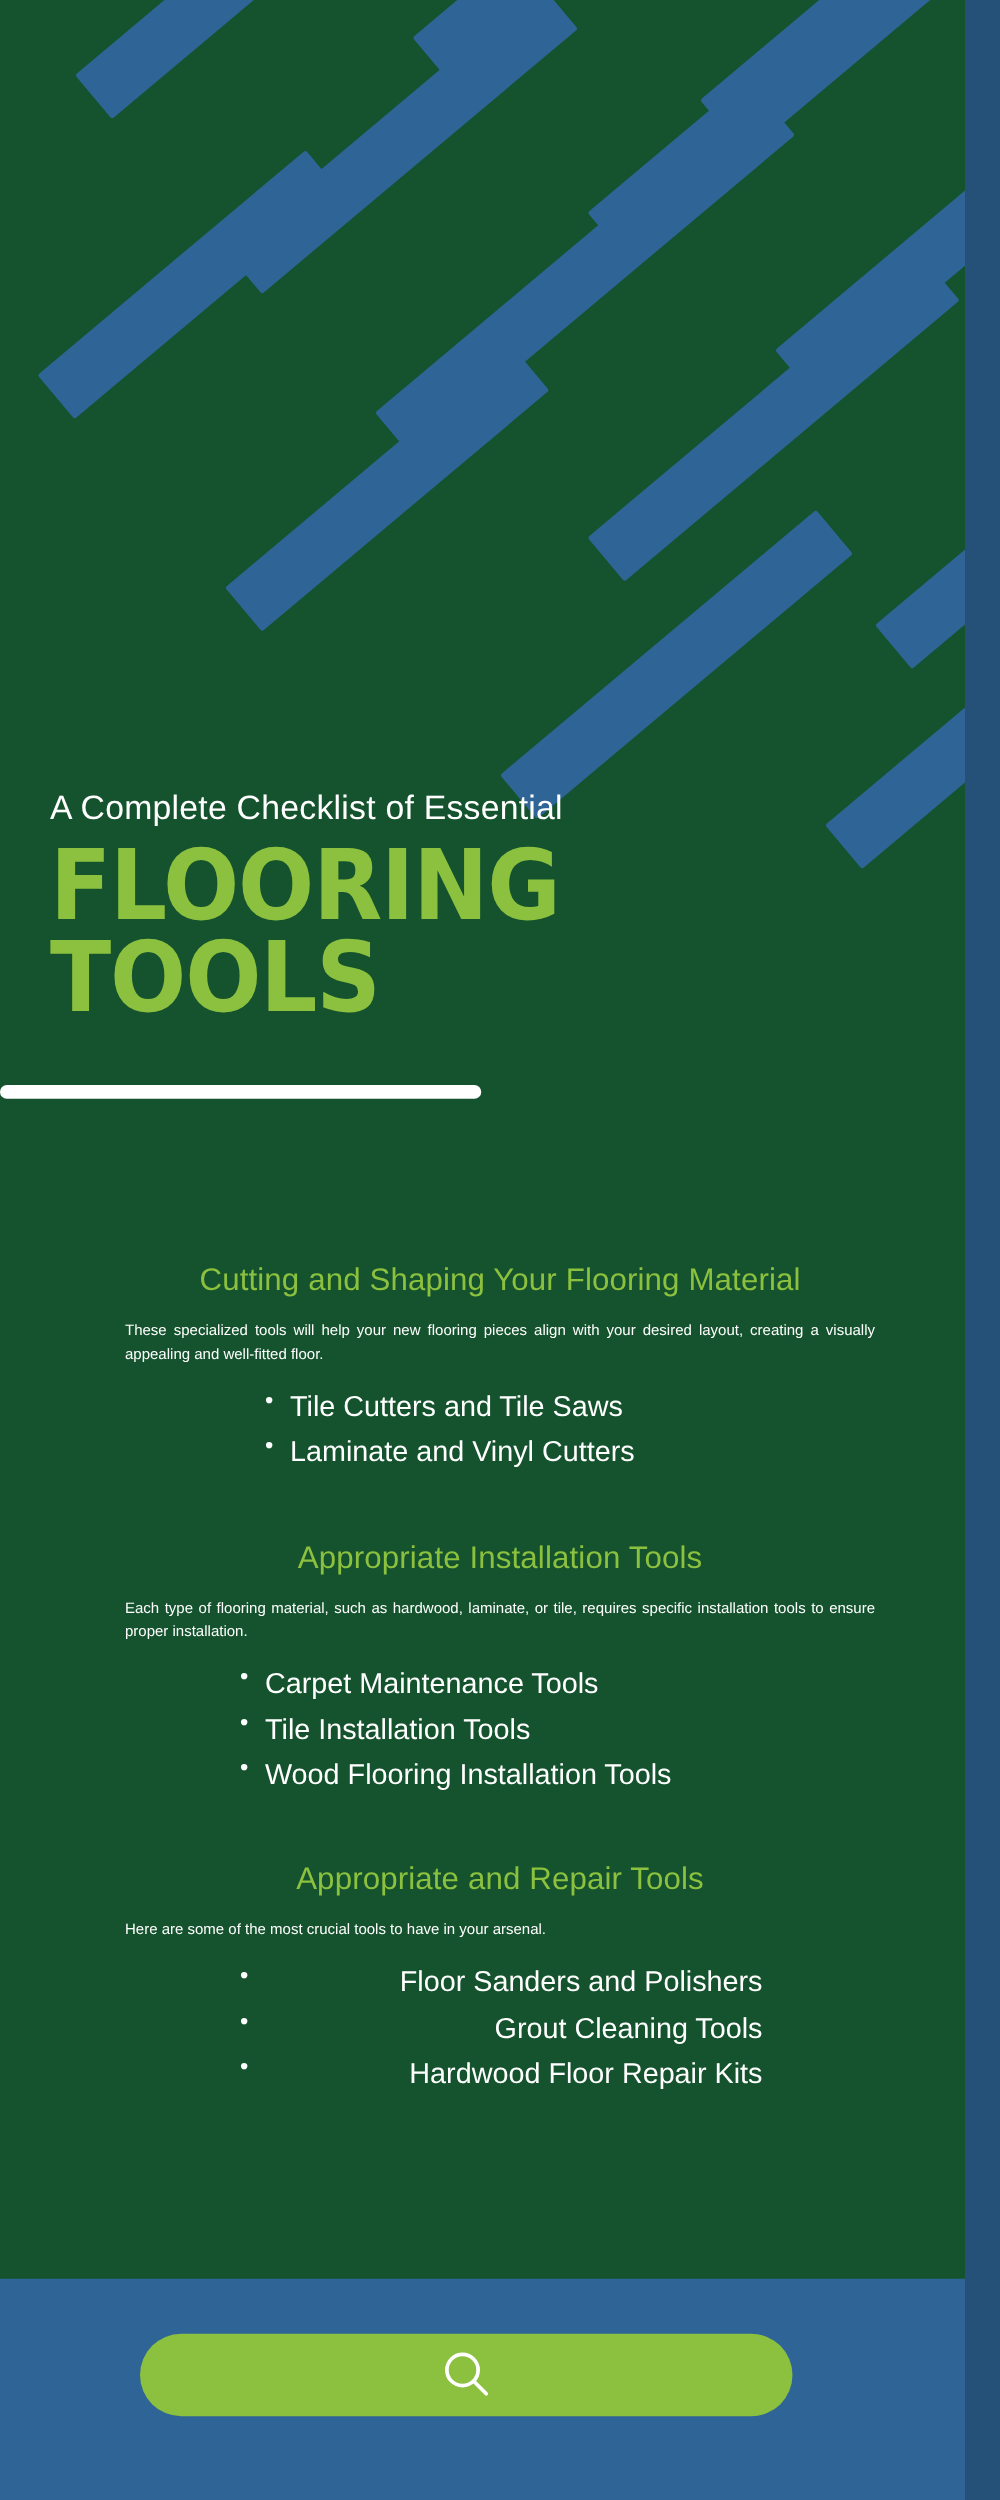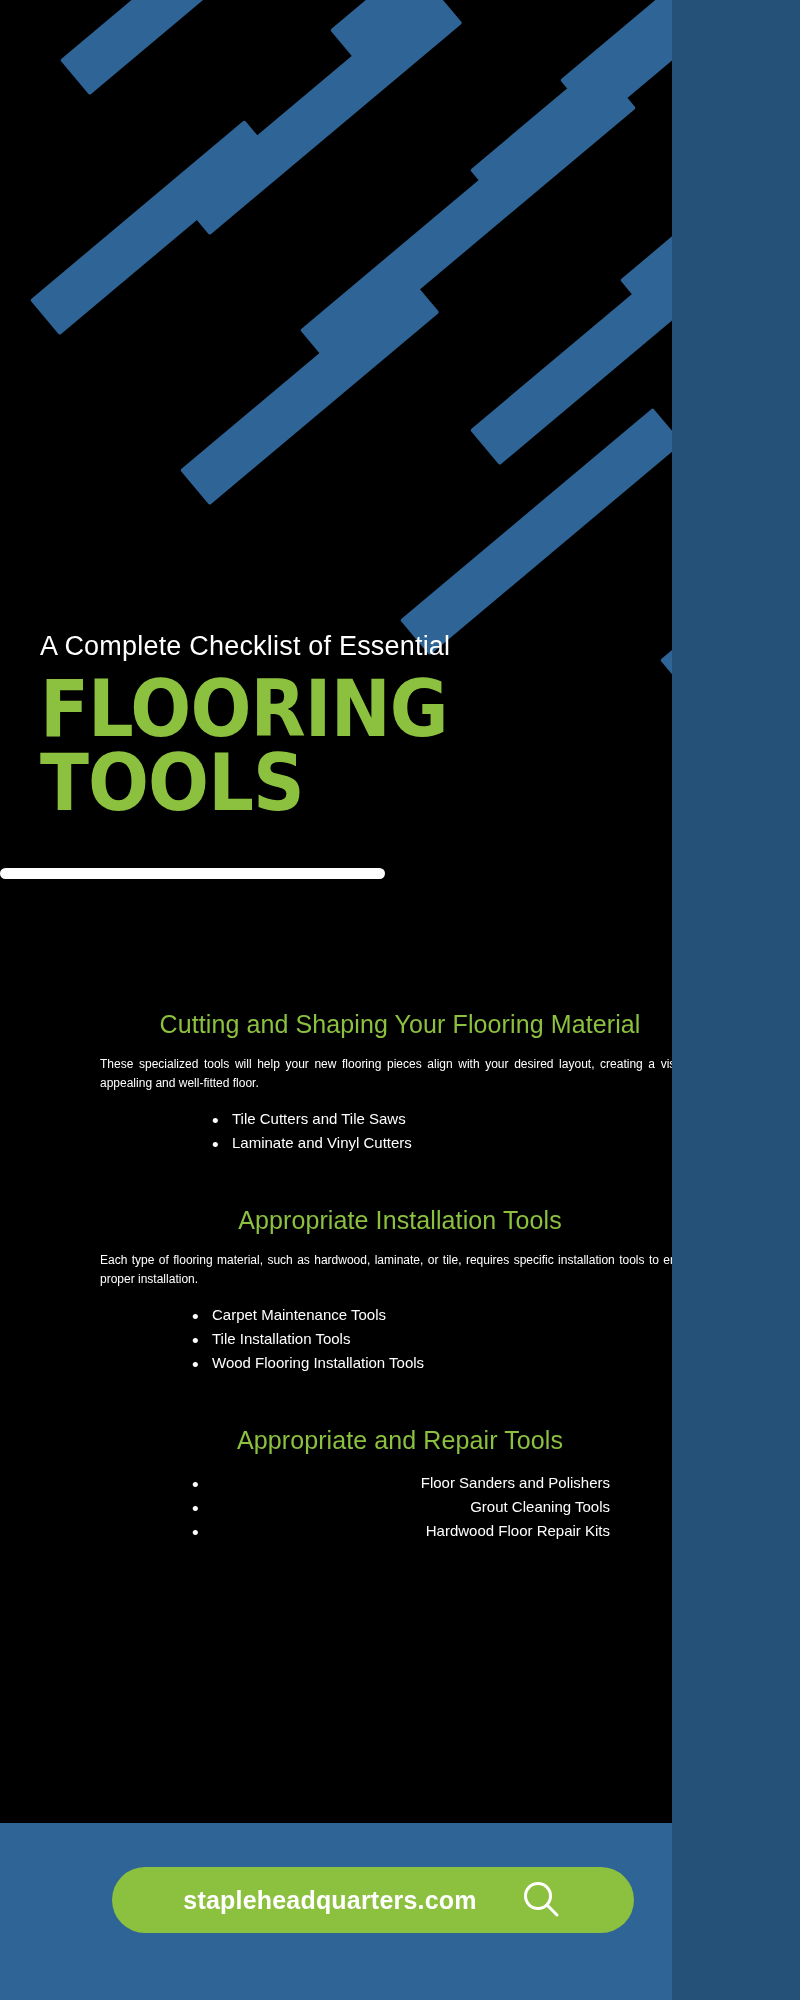--- a/index.html
+++ b/index.html
@@ -5,23 +5,23 @@
   * { box-sizing: border-box; margin: 0; padding: 0; }
   html, body {
     width: 800px;
     height: 2000px;
     background: #255077;
     font-family: "Liberation Sans", sans-serif;
     overflow: hidden;
   }
   .page {
     position: relative;
-    width: 672px;
+    width: 772px;
     height: 2000px;
-    background: #000000;
+    background: #14532d;
     overflow: hidden;
   }
 
   
   .planks {
     position: absolute;
     top: 0; left: 0;
     width: 800px;
     height: 760px;
     overflow: hidden;
@@ -97,21 +97,21 @@
   .section ul {
     list-style: none;
     margin: 14px auto 0 auto;
     width: 600px;
   }
   .section ul.center { width: 400px; margin-left: 210px; }
   .section ul.center2 { width: 420px; margin-left: 190px; }
   .section ul.center3 { width: 420px; margin-left: 190px; text-align: right; }
   .section li {
     color: #ffffff;
-    font-size: 15px;
+    font-size: 23px;
     line-height: 1.58;
     position: relative;
     padding-left: 22px;
   }
   .section li::before {
     content: "\2022";
     position: absolute;
     left: 2px;
     top: -1px;
     font-size: 19px;
@@ -193,32 +193,32 @@
       <p>Each type of flooring material, such as hardwood, laminate, or tile, requires specific installation tools to ensure proper installation.</p>
       <ul class="center2">
         <li>Carpet Maintenance Tools</li>
         <li>Tile Installation Tools</li>
         <li>Wood Flooring Installation Tools</li>
       </ul>
     </div>
 
     <div class="section" style="margin-top:52px;">
       <h2>Appropriate and Repair Tools</h2>
+      <p>Here are some of the most crucial tools to have in your arsenal.</p>
       <ul class="center3">
         <li>Floor Sanders and Polishers</li>
         <li>Grout Cleaning Tools</li>
         <li>Hardwood Floor Repair Kits</li>
       </ul>
     </div>
 
   </div>
 
   <div class="footer">
     <div class="cta">
-      <span class="cta-text">stapleheadquarters.com</span>
       <span>
         <svg class="search-icon" width="44" height="44" viewBox="0 0 44 44" aria-hidden="true">
           <circle cx="19" cy="18" r="12.5" fill="none" stroke="#ffffff" stroke-width="3"></circle>
           <line x1="28" y1="27" x2="38" y2="37" stroke="#ffffff" stroke-width="3" stroke-linecap="round"></line>
         </svg>
       </span>
     </div>
   </div>
 
 </div>

